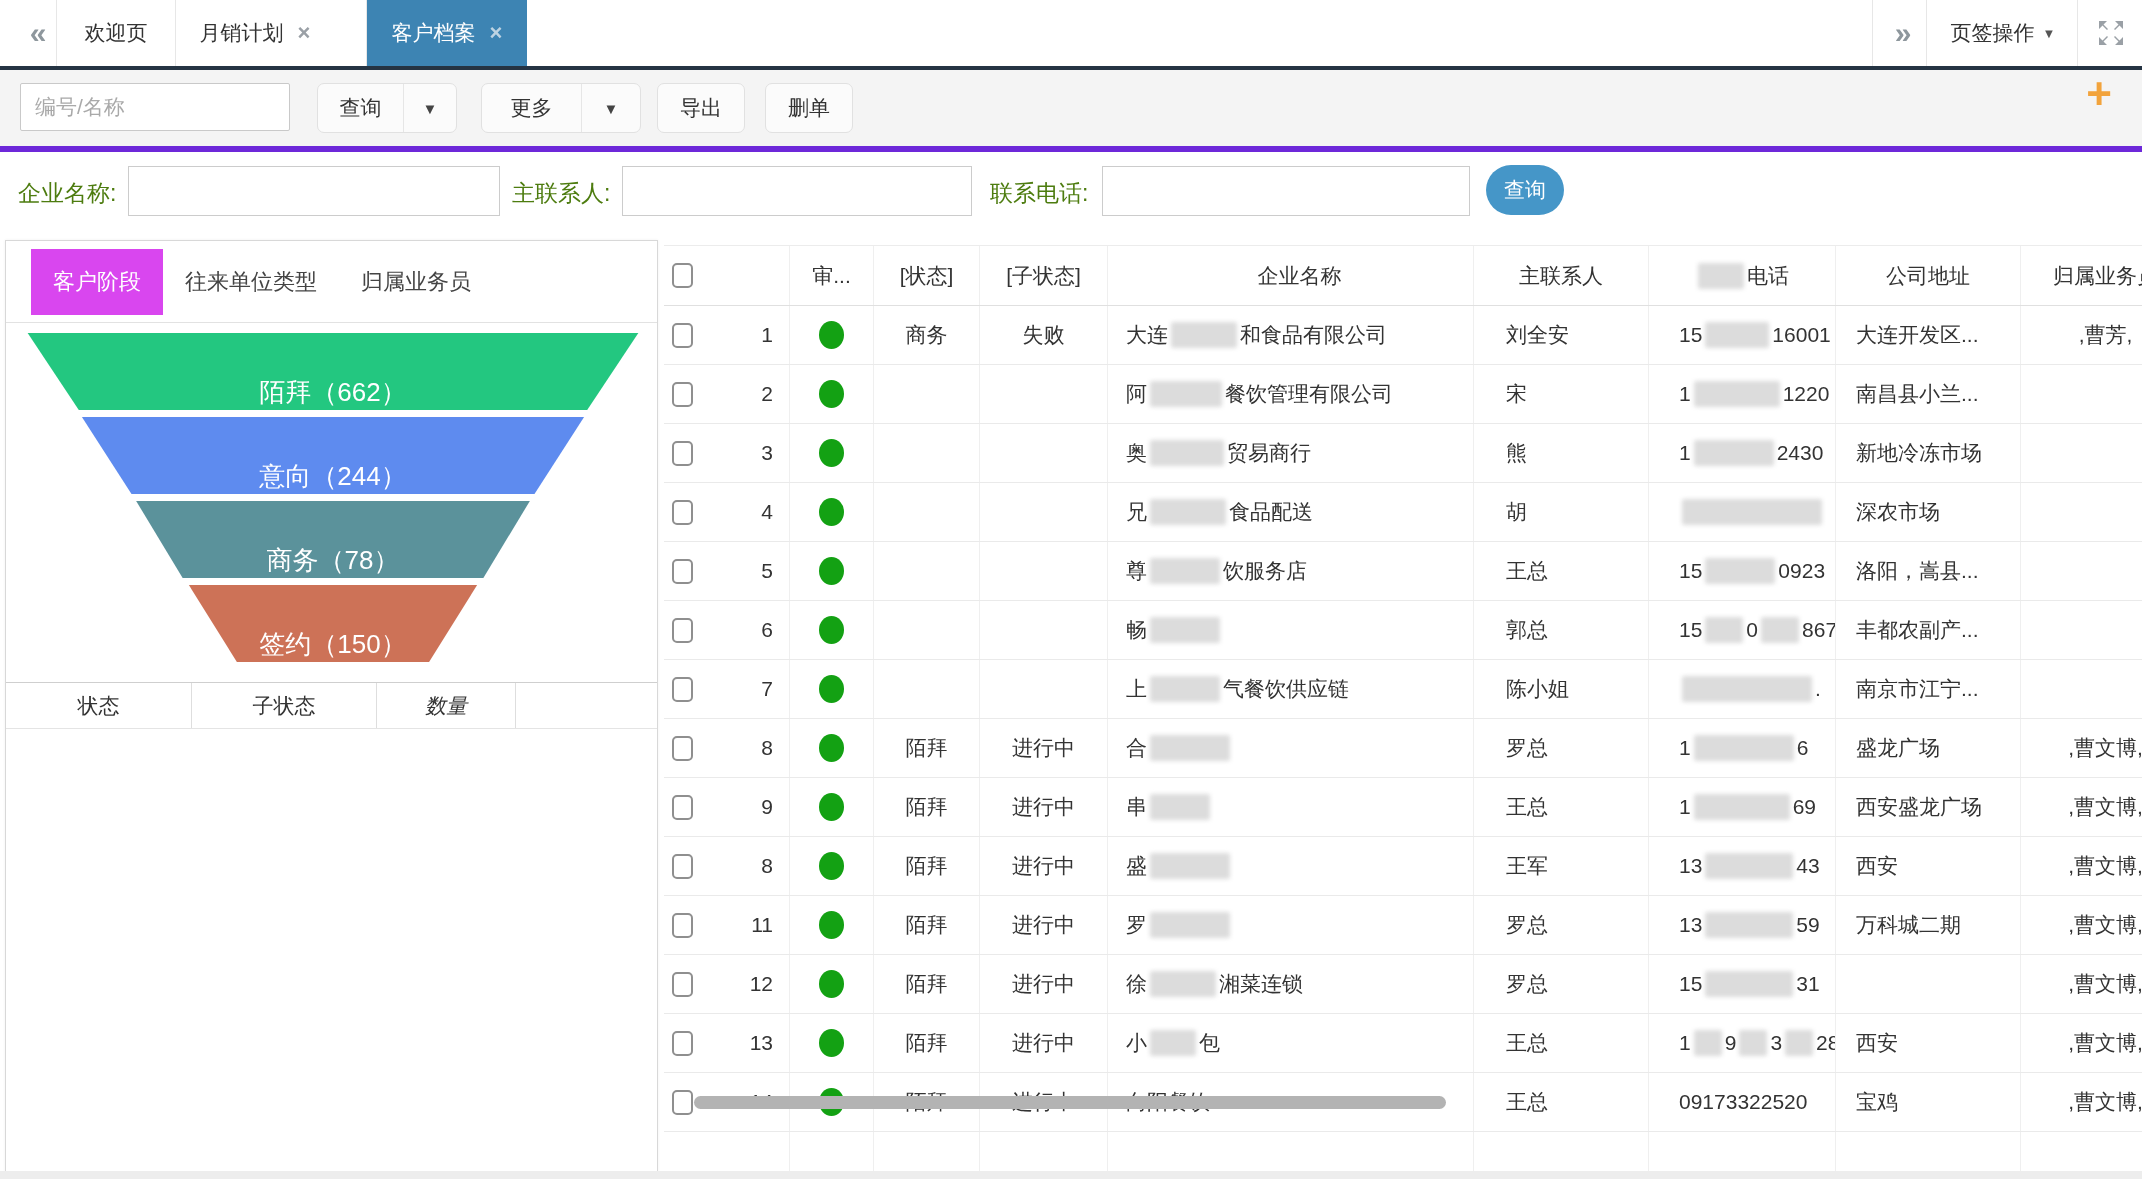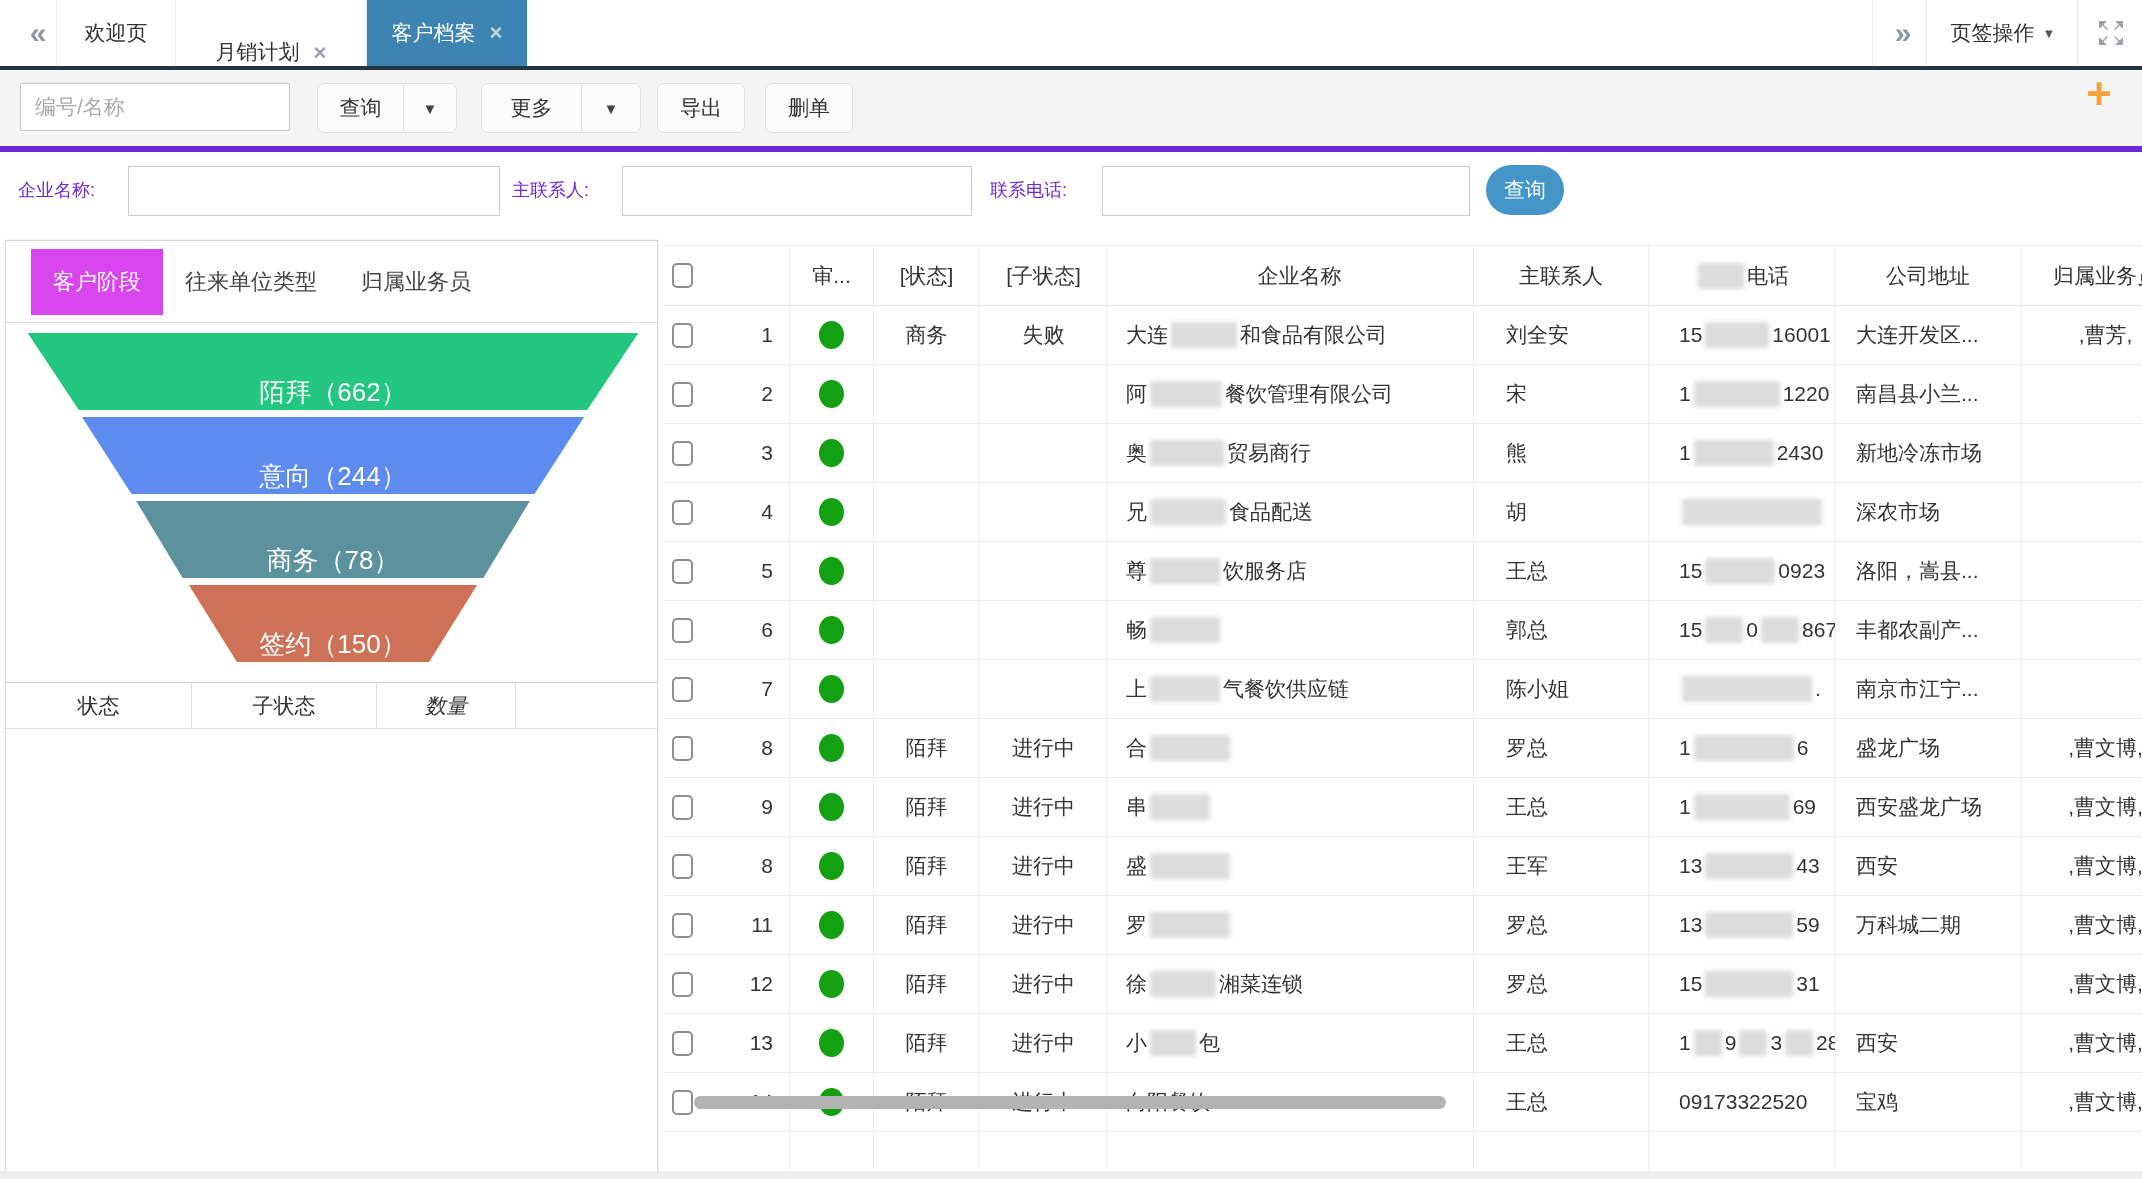--- a/index.html
+++ b/index.html
@@ -27,21 +27,21 @@
   .btn { position:absolute; top:13px; height:50px; background:#fbfbfb; border:1px solid #e1e1e1;
     border-radius:7px; display:flex; align-items:center; justify-content:center; font-size:21px; color:#333; }
   .split { padding:0; }
   .split .lbl { width:86px; text-align:center; border-right:1px solid #e6e6e6; height:100%;
     display:flex; align-items:center; justify-content:center; }
   .split .car { width:52px; text-align:center; font-size:15px; color:#444; }
   #plus-btn { position:absolute; right:30px; top:2px; font-size:44px; color:#f2a33c; font-weight:bold; line-height:44px; }
 
   
   #filterbar { position:absolute; left:0; top:152px; width:2142px; height:83px; background:#fff; }
-  .flabel { position:absolute; top:26px; font-size:18px; color:#6d28d9; }
+  .flabel { position:absolute; top:26px; font-size:23px; color:#4d7c0f; }
   .finput { position:absolute; top:14px; height:50px; border:1px solid #ccc; background:#fff; font-size:20px;
     padding:0 12px; color:#333; }
   #filter-search { position:absolute; left:1486px; top:13px; width:78px; height:50px; border-radius:25px;
     background:#4596c8; color:#fff; border:none; font-size:21px; }
 
   
   #leftpanel { position:absolute; left:5px; top:240px; width:653px; height:932px; background:#fff;
     border:1px solid #d8d8d8; box-shadow:0 0 3px rgba(0,0,0,.06); }
   #lp-tabs { position:absolute; left:0; top:0; width:100%; height:82px; border-bottom:1px solid #e2e2e2;
     display:flex; align-items:center; }
@@ -84,21 +84,21 @@
 
 <div id="tabbar">
   <div class="tb-item" style="left:18px; width:40px;">
     <span class="nav-chev">«</span>
   </div>
   <div class="tb-sep" style="left:56px;"></div>
   <div class="tb-item tab" style="left:57px; width:118px;">
     <span>欢迎页</span>
   </div>
   <div class="tb-sep" style="left:175px;"></div>
-  <div class="tb-item tab" style="left:176px; width:190px;align-items:flex-end;">
+  <div class="tb-item tab" style="left:160px; width:190px;">
     <span>月销计划</span>
     <span class="x">×</span>
   </div>
   <div class="tb-sep" style="left:366px;"></div>
   <div class="tb-item tab active" style="left:367px; width:160px;">
     <span>客户档案</span>
     <span class="x">×</span>
   </div>
   <div class="tb-sep" style="left:1872px;"></div>
   <div class="tb-item" style="left:1880px; width:46px;">

